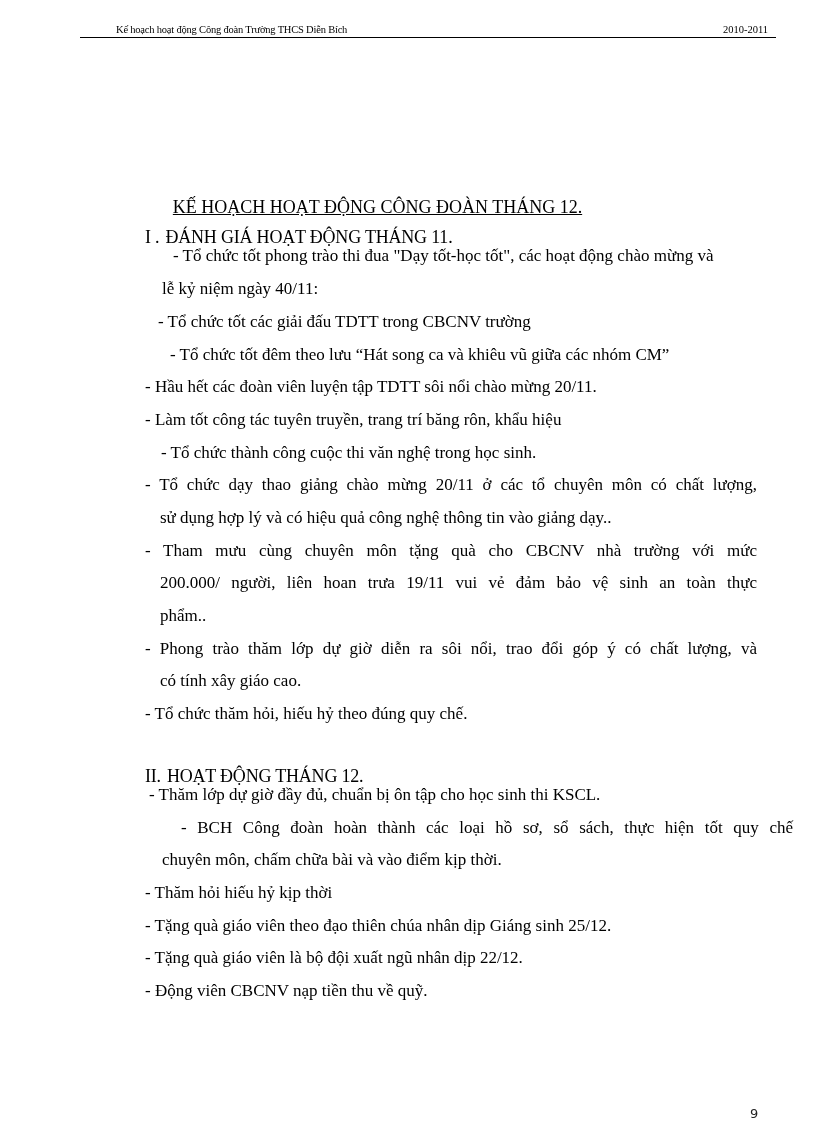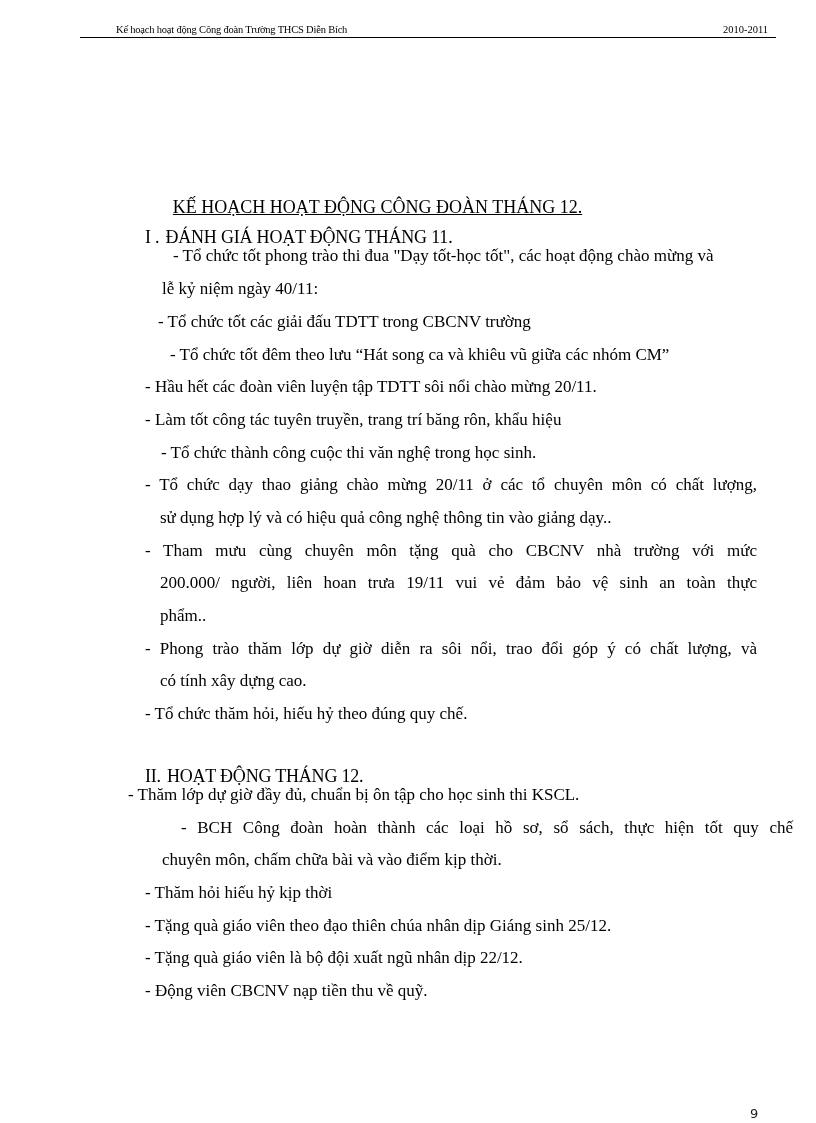--- a/index.html
+++ b/index.html
@@ -100,28 +100,28 @@
 <div class="line" style="left:170px; top:344px;">- Tổ chức tốt đêm theo lưu  “Hát song ca và khiêu  vũ giữa các nhóm CM”</div>
 <div class="line" style="left:145px; top:376px;">- Hầu hết các đoàn viên luyện tập TDTT sôi nổi chào mừng 20/11.</div>
 <div class="line" style="left:145px; top:409px;">- Làm tốt công tác tuyên truyền, trang trí băng rôn, khẩu hiệu</div>
 <div class="line" style="left:145px; top:442px;margin-left:16px;">- Tổ chức thành công cuộc thi văn nghệ trong học sinh.</div>
 <div class="line justified" style="left:145px; top:474px; width:612px;">- Tổ chức dạy thao giảng chào mừng 20/11  ở các tổ chuyên môn có chất lượng,</div>
 <div class="line" style="left:160px; top:507px;">sử dụng hợp lý và có hiệu quả công nghệ thông tin vào giảng dạy..</div>
 <div class="line justified" style="left:145px; top:540px; width:612px;">- Tham mưu cùng chuyên môn tặng quà cho CBCNV nhà trường với mức</div>
 <div class="line justified" style="left:160px; top:572px; width:597px;">200.000/ người, liên hoan trưa 19/11 vui vẻ đảm bảo vệ sinh an toàn thực</div>
 <div class="line" style="left:160px; top:605px;">phẩm..</div>
 <div class="line justified" style="left:145px; top:638px; width:612px;">- Phong trào thăm lớp dự giờ  diễn ra sôi nổi, trao đổi góp ý có chất lượng, và</div>
-<div class="line" style="left:160px; top:670px;">có tính xây dựng cao.</div>
+<div class="line" style="left:160px; top:670px;">có tính xây giáo cao.</div>
 <div class="line" style="left:145px; top:703px;">- Tổ chức thăm hỏi, hiếu hỷ theo đúng quy chế.</div>
 
 <div class="section-heading" style="top:767px;">
   <span class="roman">II.</span><span>HOẠT ĐỘNG THÁNG 12.</span>
 </div>
 
-<div class="line" style="left:128px; top:784px;">- Thăm lớp dự giờ đầy đủ, chuẩn bị ôn tập cho học sinh thi KSCL.</div>
+<div class="line" style="left:149px; top:784px;">- Thăm lớp dự giờ đầy đủ, chuẩn bị ôn tập cho học sinh thi KSCL.</div>
 <div class="line justified" style="left:145px; top:817px; width:612px;margin-left:36px;">- BCH Công đoàn hoàn thành  các loại  hồ sơ, sổ sách, thực hiện tốt quy chế</div>
 <div class="line" style="left:162px; top:849px;">chuyên môn, chấm chữa bài và vào điểm kịp thời.</div>
 <div class="line" style="left:145px; top:882px;">- Thăm hỏi hiếu hỷ kịp thời</div>
 <div class="line" style="left:145px; top:915px;">- Tặng quà giáo viên theo đạo thiên chúa nhân dịp Giáng sinh 25/12.</div>
 <div class="line" style="left:145px; top:947px;">- Tặng quà giáo viên là bộ đội xuất ngũ nhân dịp 22/12.</div>
 <div class="line" style="left:145px; top:980px;">- Động viên CBCNV nạp tiền thu về quỹ.</div>
 
 <div class="page-number">9</div>
 
 </body></html>

